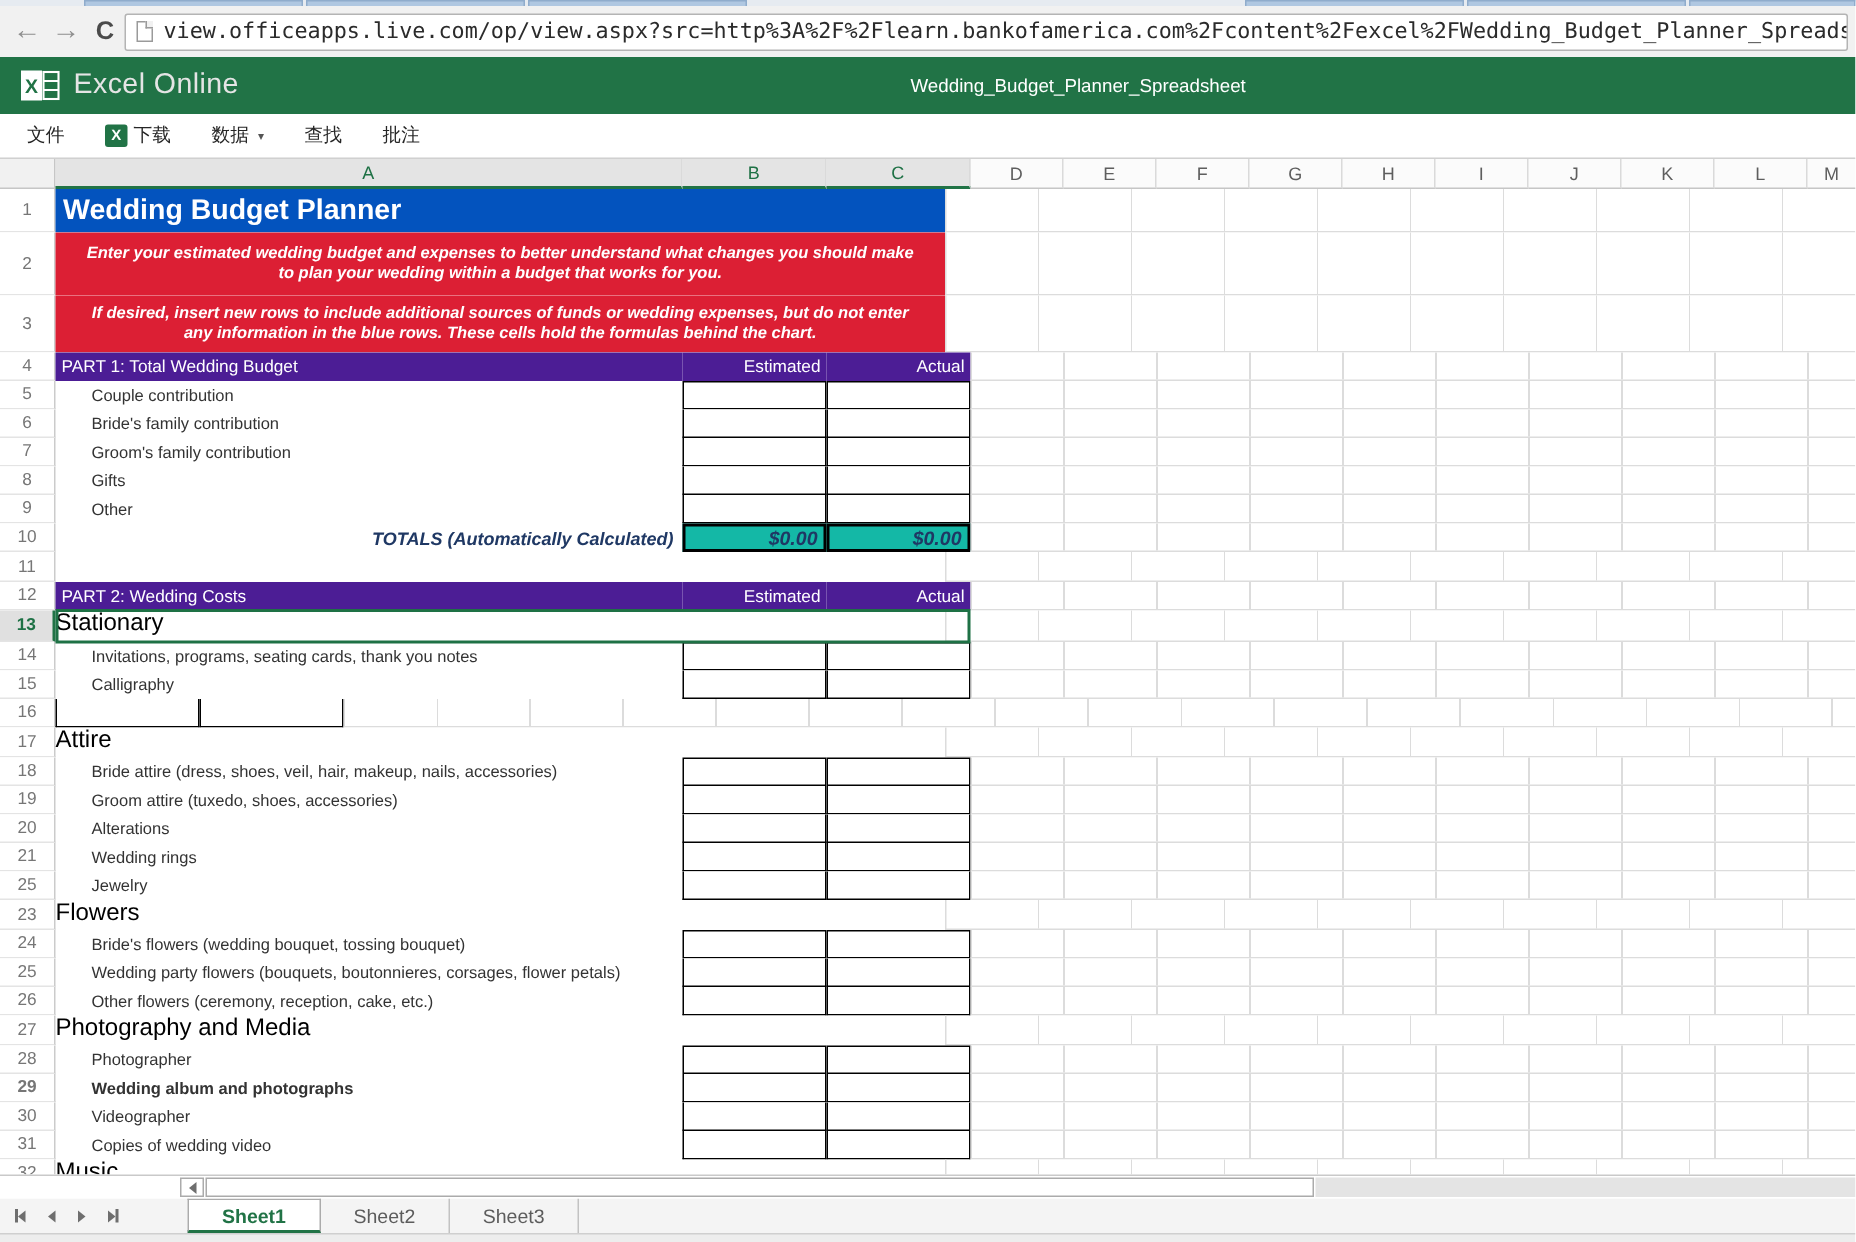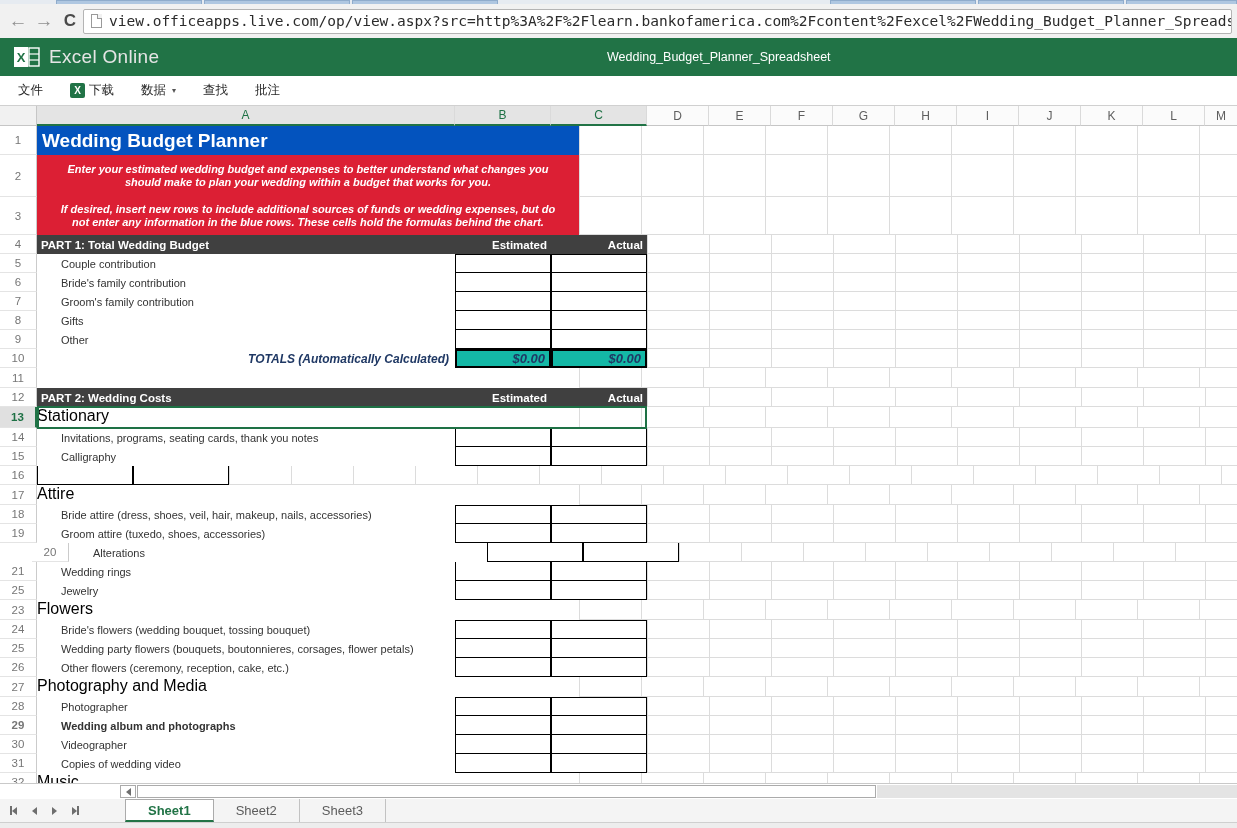--- a/index.html
+++ b/index.html
@@ -39,30 +39,30 @@
   .ch-sel { background:#E4E4E4; color:#1E7145; border-bottom:2px solid #217346; }
   .ch-last { flex:1; border-right:none; }
 
   
   #grid { height:657px; overflow:hidden; background:#fff; }
   .row { display:flex; position:relative; background:#fff; }
   .rh { width:37px; flex:none; border-right:1px solid #CBCBCB; border-bottom:1px solid #E4E4E4;
         color:#767676; font-size:11.5px; display:flex; align-items:center; justify-content:center; background:#fff; }
   .row.sel .rh { background:#E0E0E0; border-right:2px solid #217346; color:#1E7145; font-weight:bold; }
   .cA { width:418px; flex:none; } .cB { width:96px; flex:none; } .cC { width:96px; flex:none; }
-  .span3 { width:542px; flex:none; }
+  .span3 { width:593px; flex:none; }
   .rest { flex:1; border-left:1px solid #DCDCDC; border-bottom:1px solid #DCDCDC;
           background-image:repeating-linear-gradient(to right, transparent 0, transparent 61px, #DCDCDC 61px, #DCDCDC 62px); }
 
   .r-title .span3 { background:#0353BE; color:#fff; font-weight:bold; font-size:19px;
                     display:flex; align-items:center; padding-left:5px; }
   .r-note .span3 { background:#DC1F34; color:#fff; font-weight:bold; font-style:italic; font-size:11px;
                    line-height:13px; display:flex; align-items:center; justify-content:center;
                    text-align:center; padding:0 16px; }
-  .r-part .pcell { background:#404040; color:#fff; font-weight:bold; font-size:11.5px; display:flex; align-items:center; }
+  .r-part .pcell { background:#4c1d95; color:#fff; font-weight:normal; font-size:11.5px; display:flex; align-items:center; }
   .r-part .cA { padding-left:4px; }
   .r-part .cB, .r-part .cC { justify-content:flex-end; padding-right:4px; }
 
   .r-item .cA { font-size:11px; color:#333; display:flex; align-items:center; padding-left:24px;
                 white-space:nowrap; position:relative; z-index:2; background:transparent; }
   .box { border:1px solid #000; background:#fff; }
   .bt0 { border-top:none; }
   .r-total .cA { color:#1F3864; font-weight:bold; font-style:italic; font-size:12px;
                  display:flex; align-items:center; justify-content:flex-end; padding-right:6px; }
   .box2 { border:2px solid #000; background:#14b8a6; color:#1F3864; font-weight:bold; font-style:italic;
@@ -277,21 +277,21 @@
       <div class="cC box"></div>
       <div class="rest"></div>
     </div>
     <div class="row r-item" style="height: 19px;">
       <div class="rh">19</div>
       <div class="cA">Groom attire (tuxedo, shoes, accessories)</div>
       <div class="cB box bt0"></div>
       <div class="cC box bt0"></div>
       <div class="rest"></div>
     </div>
-    <div class="row r-item" style="height: 19px; padding-left: 32px;">
+    <div class="row r-item" style="height: 19px;">
       <div class="rh">20</div>
       <div class="cA">Alterations</div>
       <div class="cB box bt0"></div>
       <div class="cC box bt0"></div>
       <div class="rest"></div>
     </div>
     <div class="row r-item" style="height: 19px;">
       <div class="rh">21</div>
       <div class="cA">Wedding rings</div>
       <div class="cB box bt0"></div>

